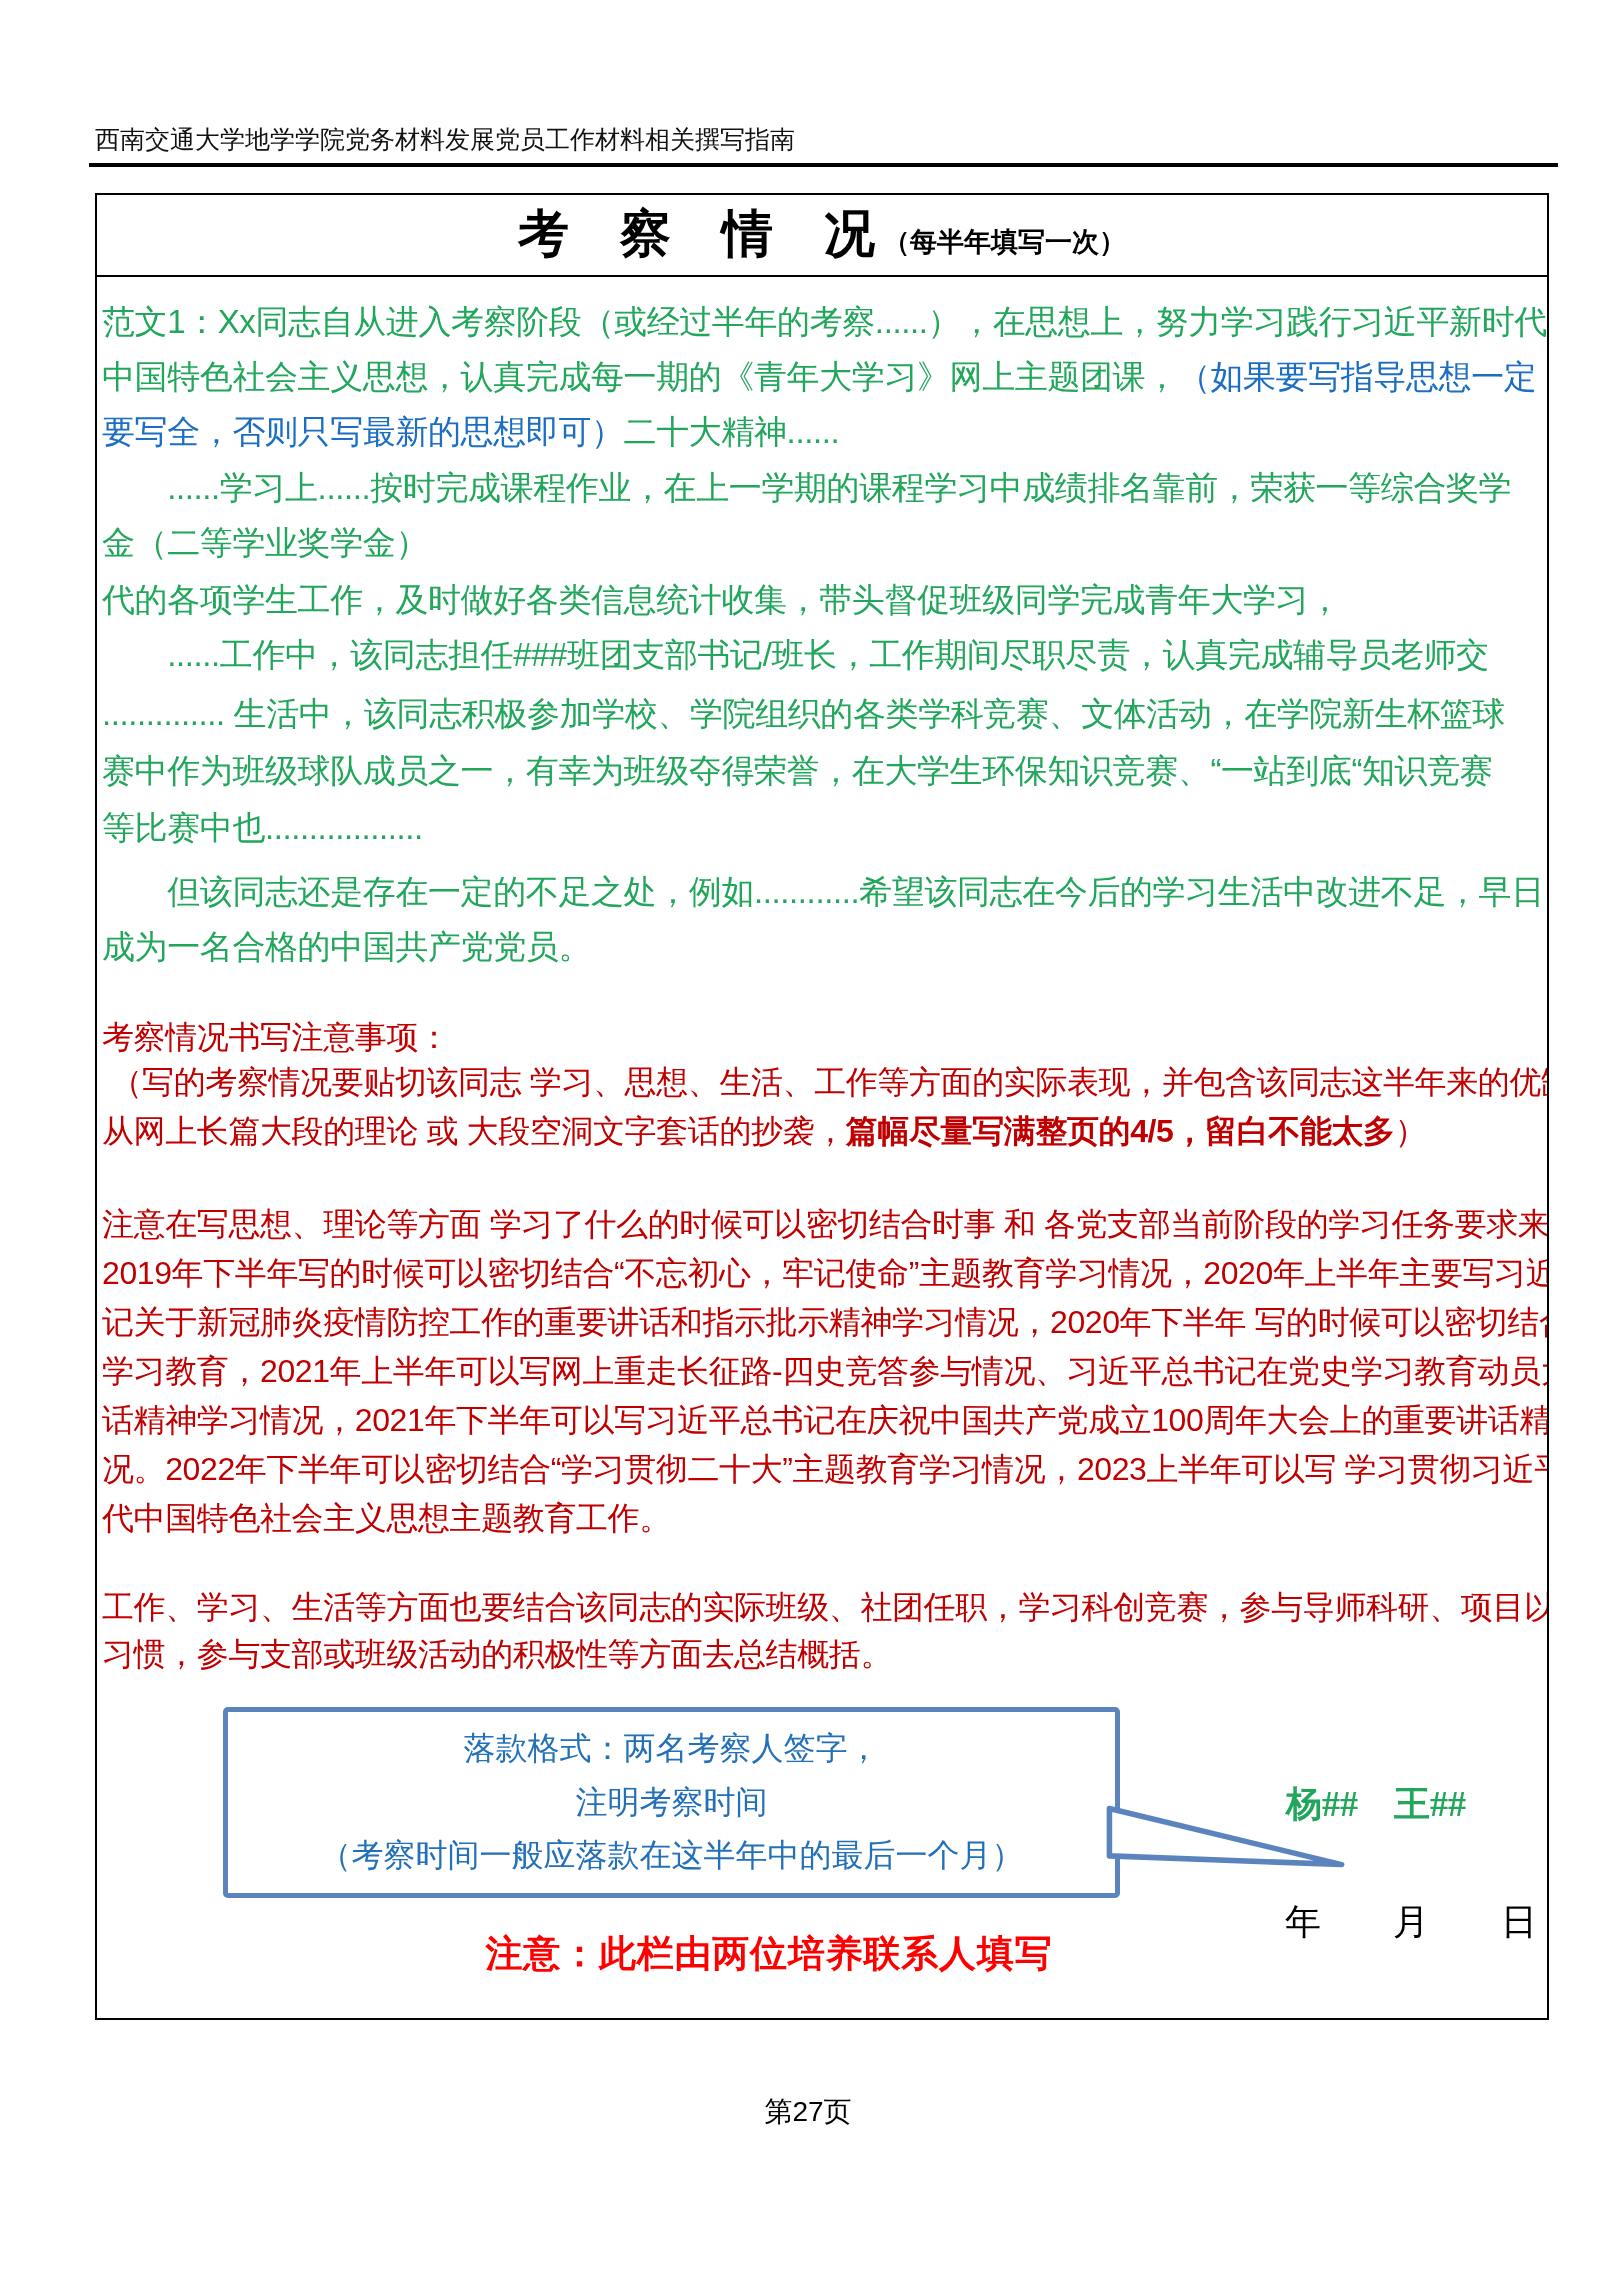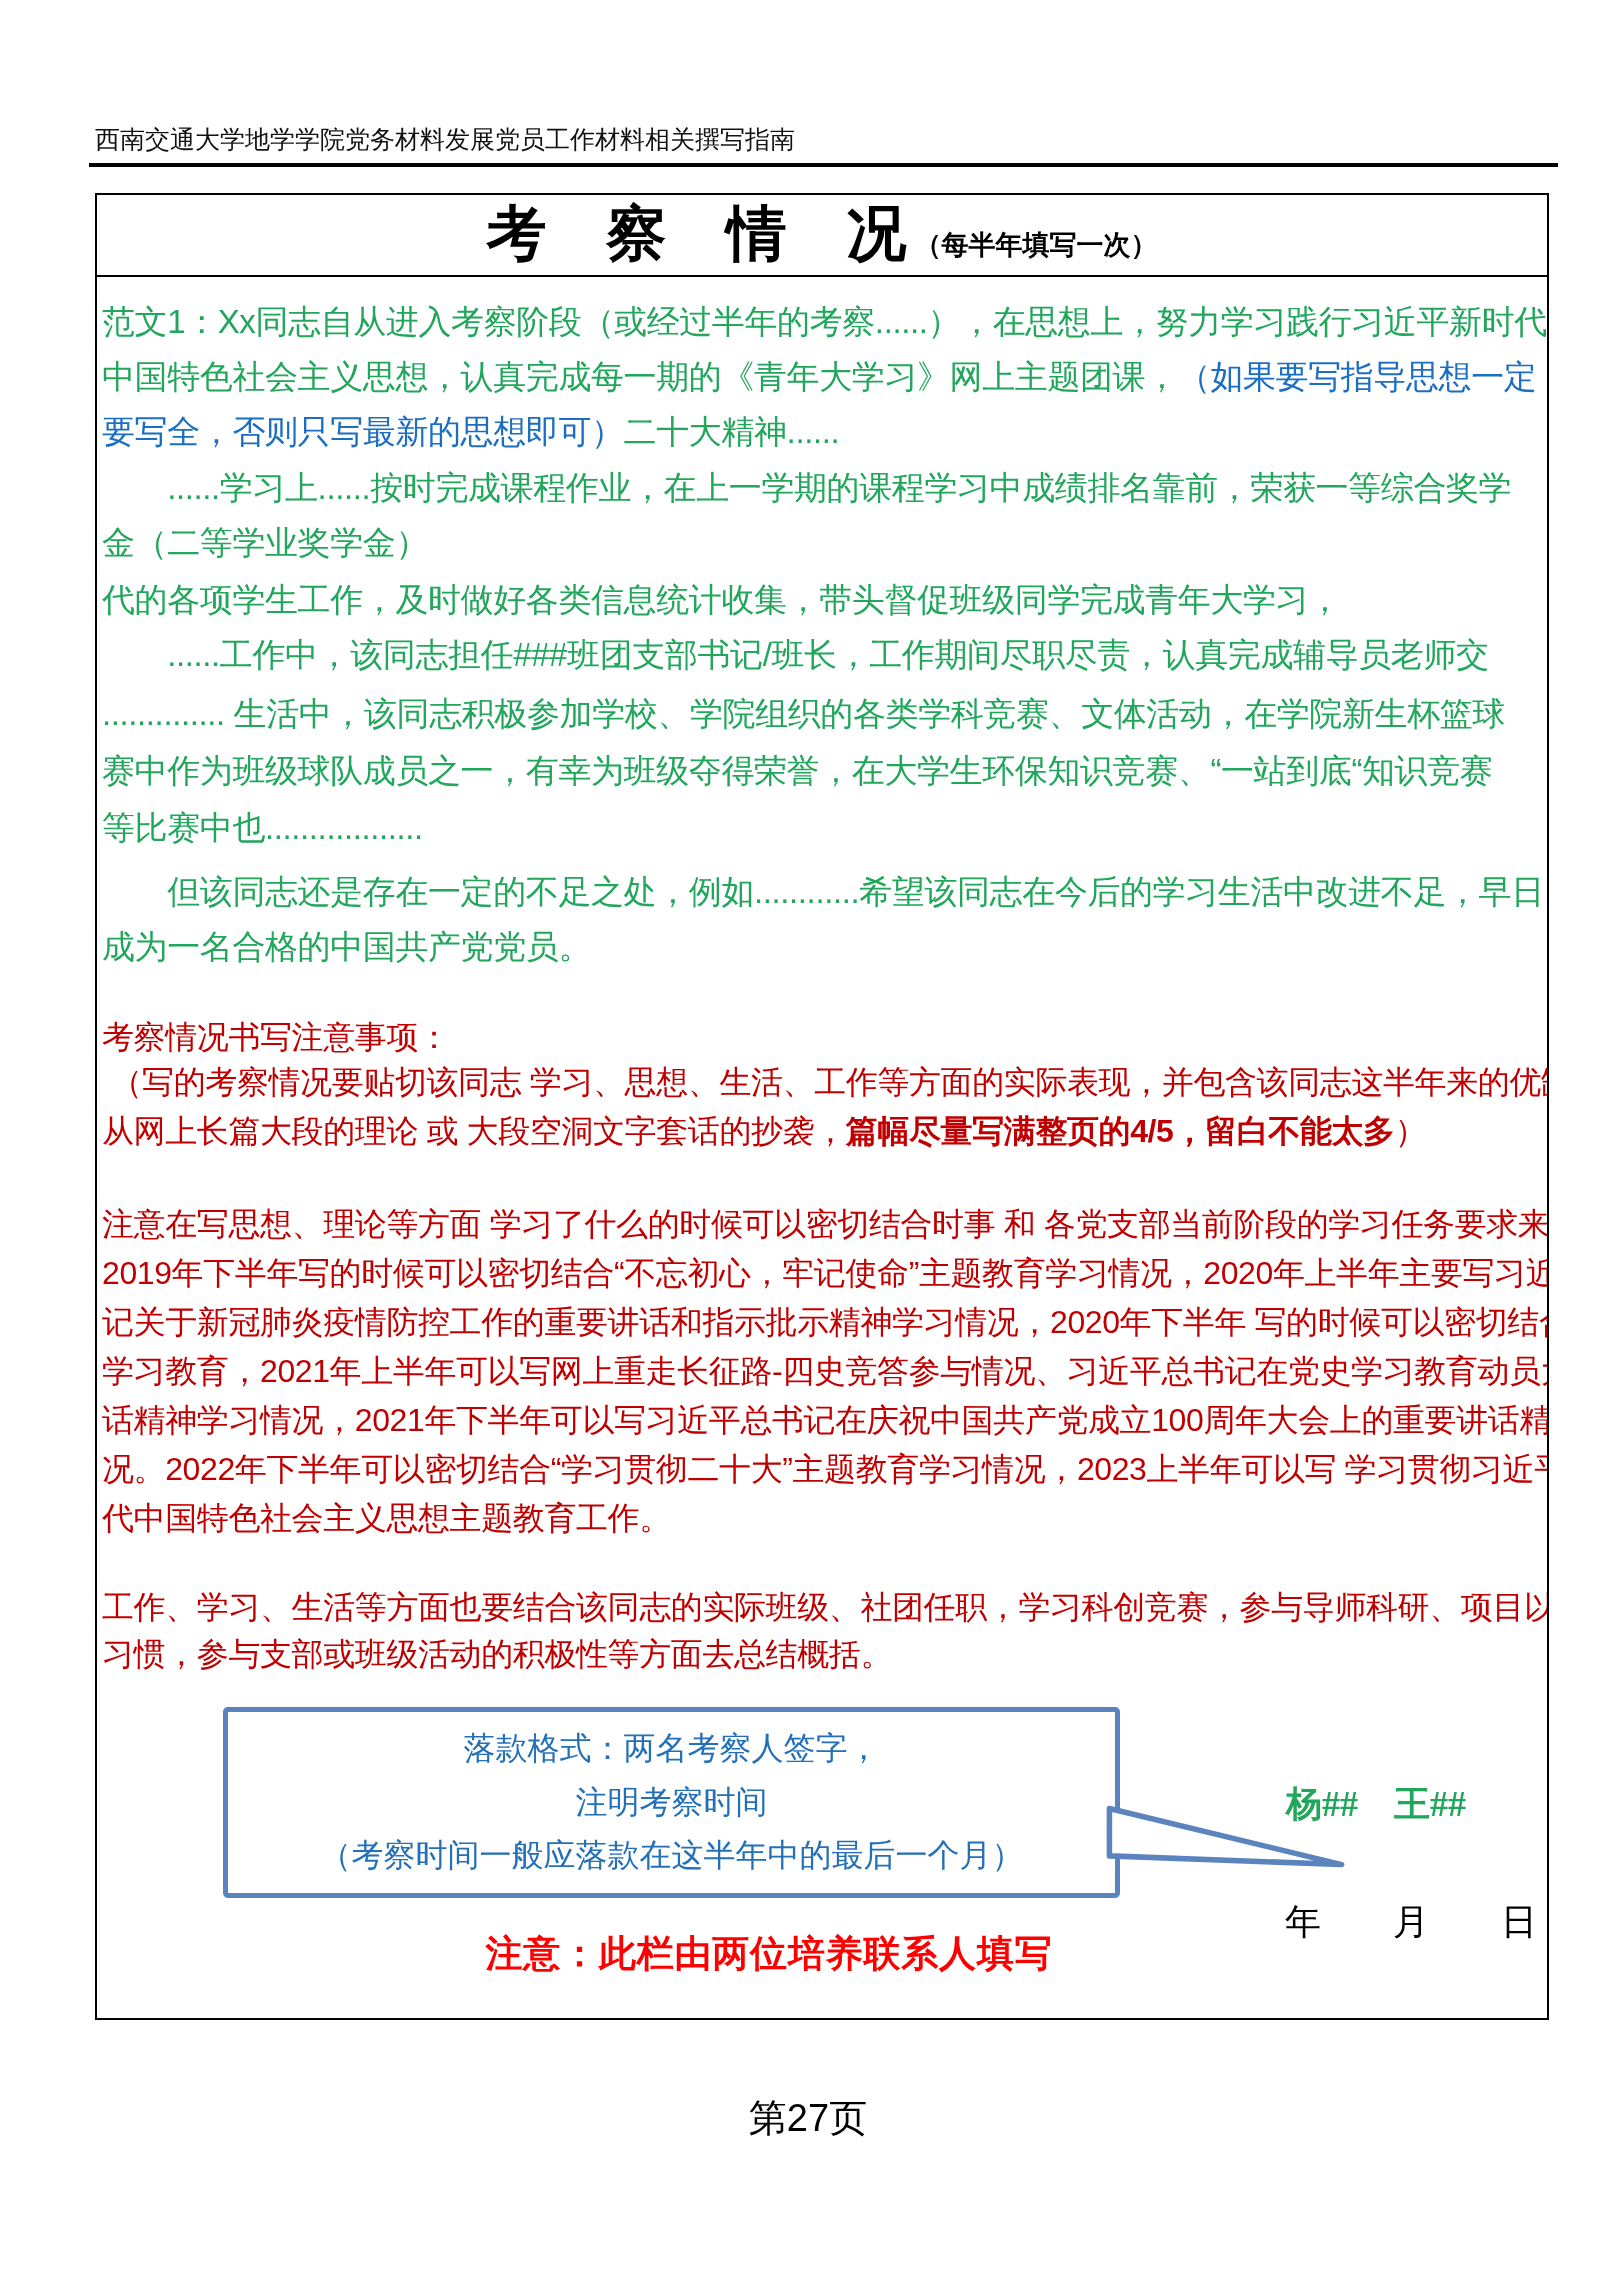--- a/index.html
+++ b/index.html
@@ -27,21 +27,21 @@
     box-sizing:border-box;border:2.4px solid #000000;background:#ffffff;
   }
   .title-row{
     position:absolute;left:95px;top:193px;width:1454px;height:84px;
     box-sizing:border-box;border-bottom:2.4px solid #000000;
     display:flex;align-items:center;justify-content:center;
   }
   .title-inner{display:flex;align-items:baseline;}
   .form-title{
     font-family:"Liberation Serif", serif;font-weight:bold;
-    font-size:60px;color:#000000;white-space:pre;
+    font-size:51px;color:#000000;white-space:pre;
   }
   .form-title-note{
     font-family:"Liberation Serif", serif;font-weight:bold;
     font-size:27px;color:#000000;margin-left:8px;white-space:pre;
   }
   
   .content-clip{
     position:absolute;left:98px;top:196px;width:1449px;height:1822px;
     overflow:hidden;
     border-radius:18px;
@@ -89,21 +89,21 @@
   }
   .notice{
     position:absolute;left:335px;top:1929px;width:868px;
     text-align:center;
     font-family:"Liberation Serif", serif;font-weight:bold;
     font-size:37px;color:#FF0000;letter-spacing:0.8px;white-space:pre;
   }
   
   .footer{
     position:absolute;left:0;top:2093px;width:1616px;
-    text-align:center;font-size:38px;color:#000000;
+    text-align:center;font-size:28px;color:#000000;
   }
 </style>
 </head>
 <body>
 
 <div class="page">
 
   <div class="header-row">
     <span>西南交通大学地学学院党务材料</span>
     <span>发展党员工作材料相关撰写指南</span>

